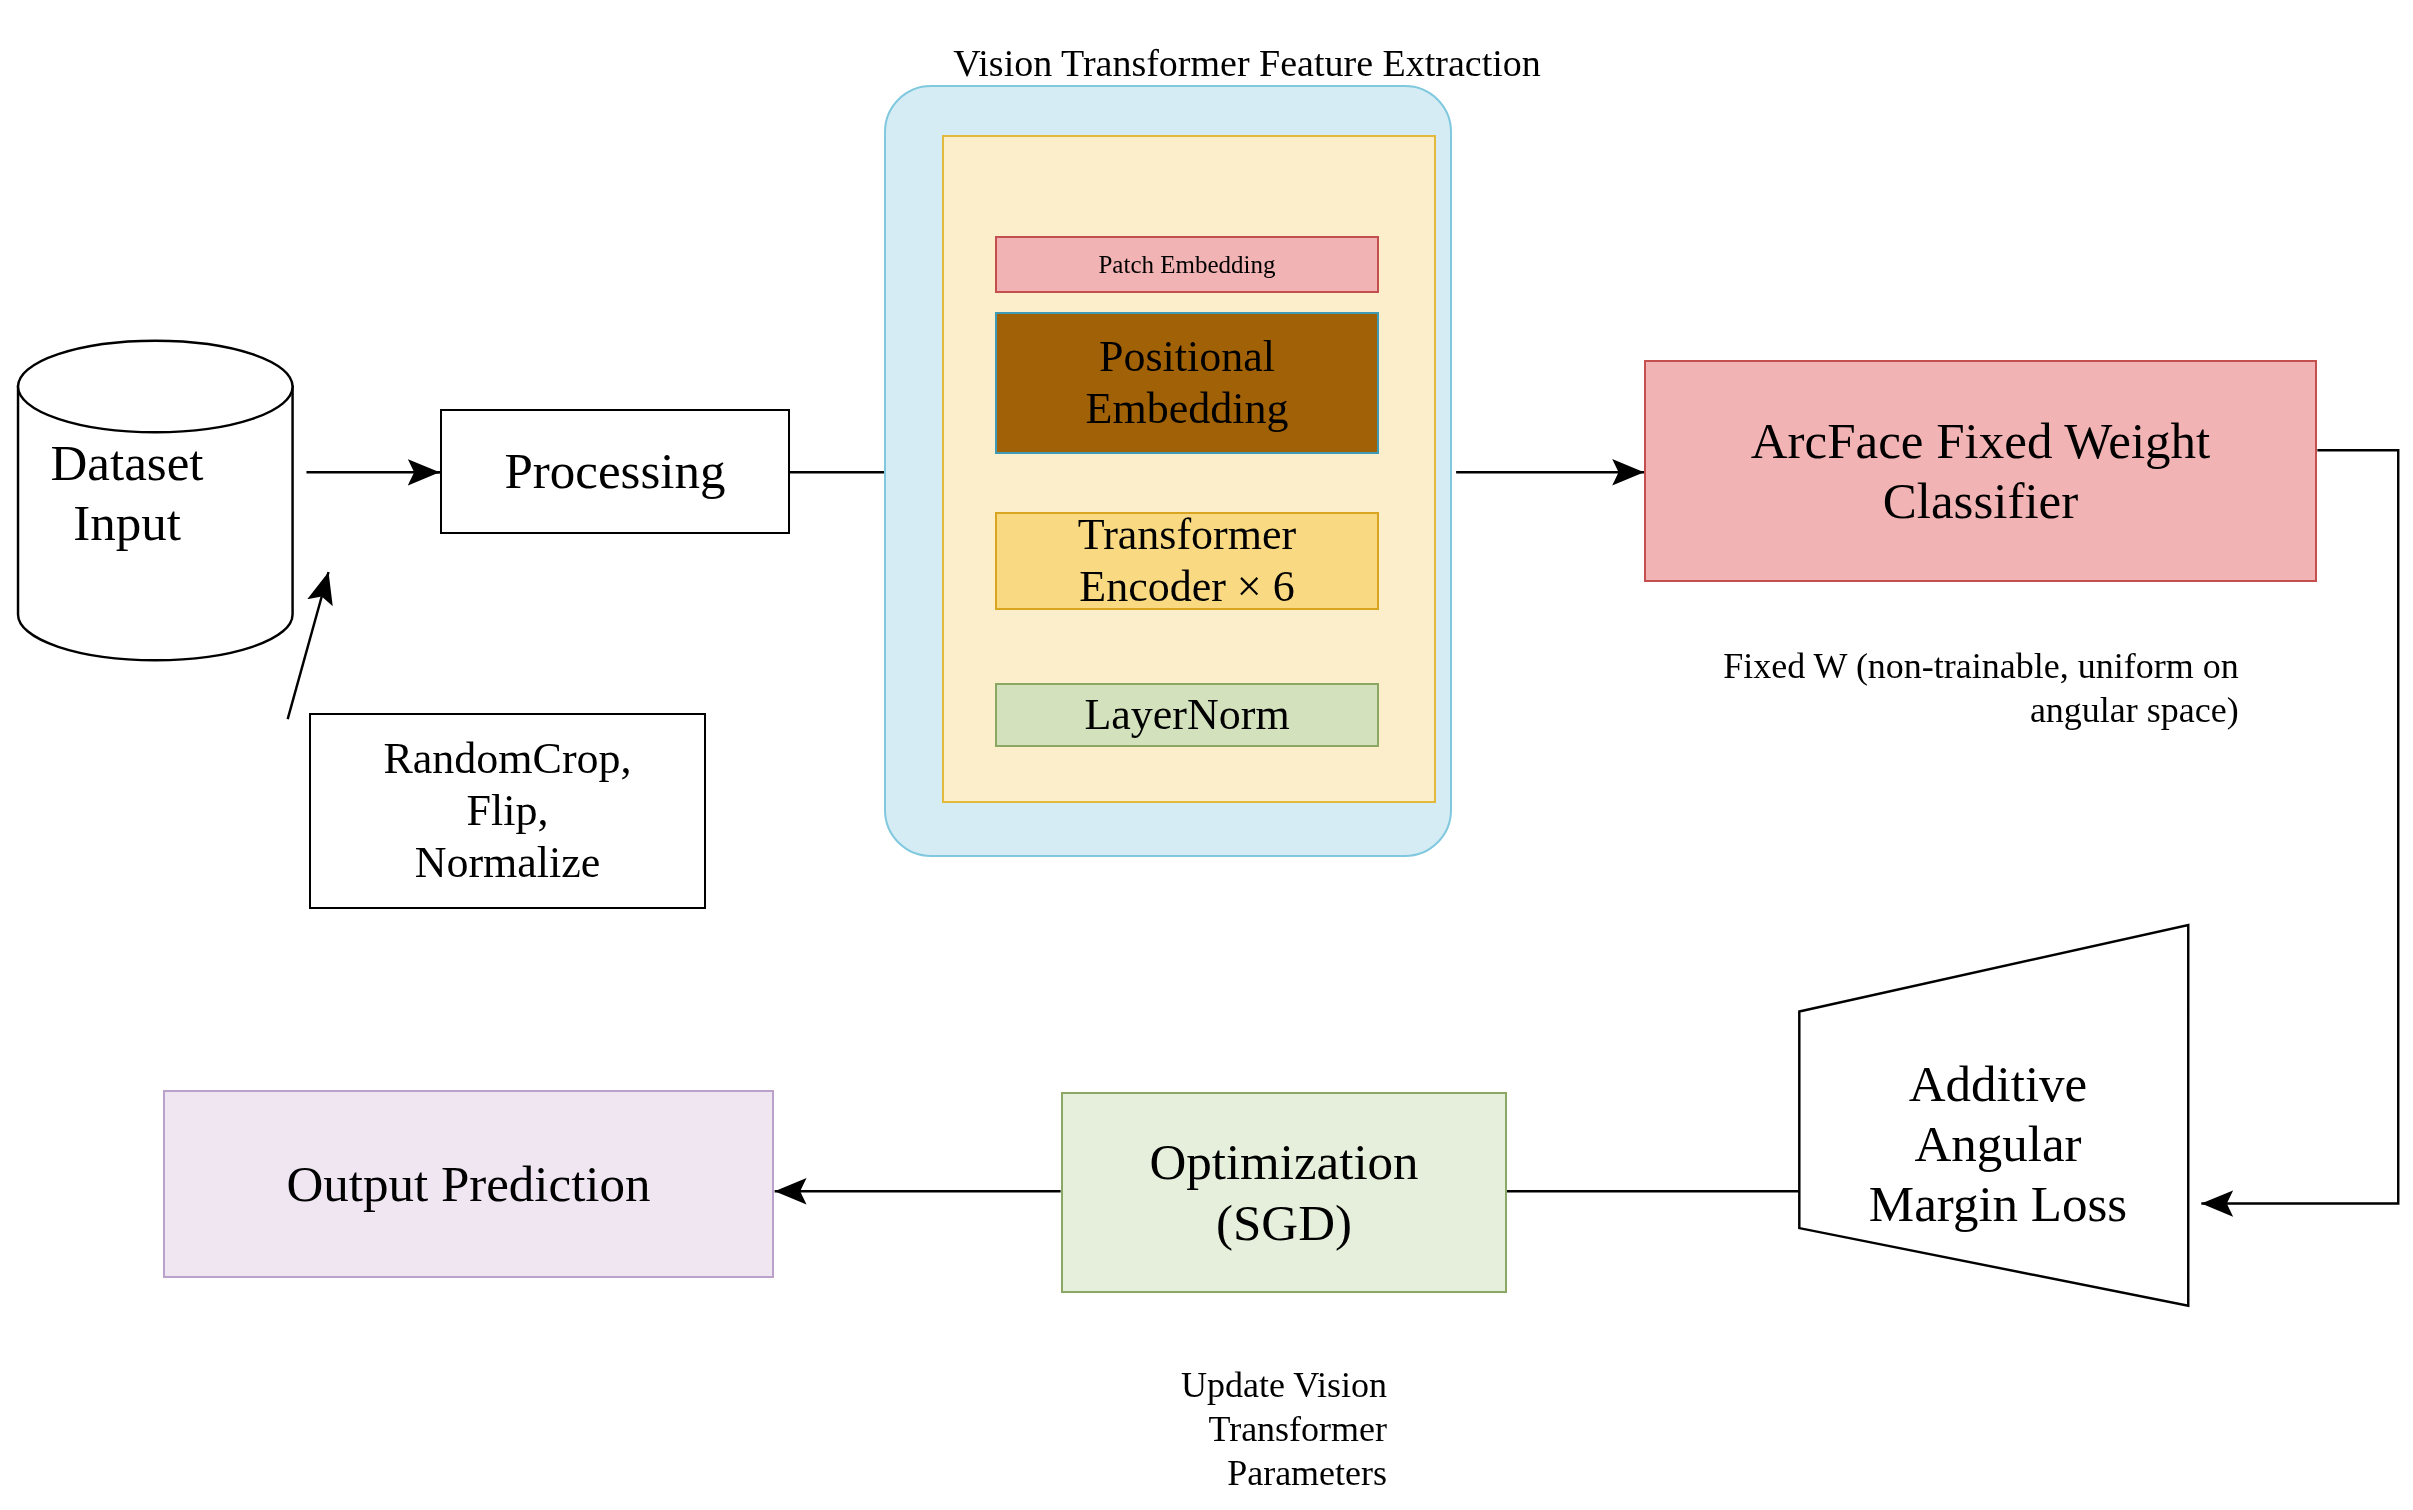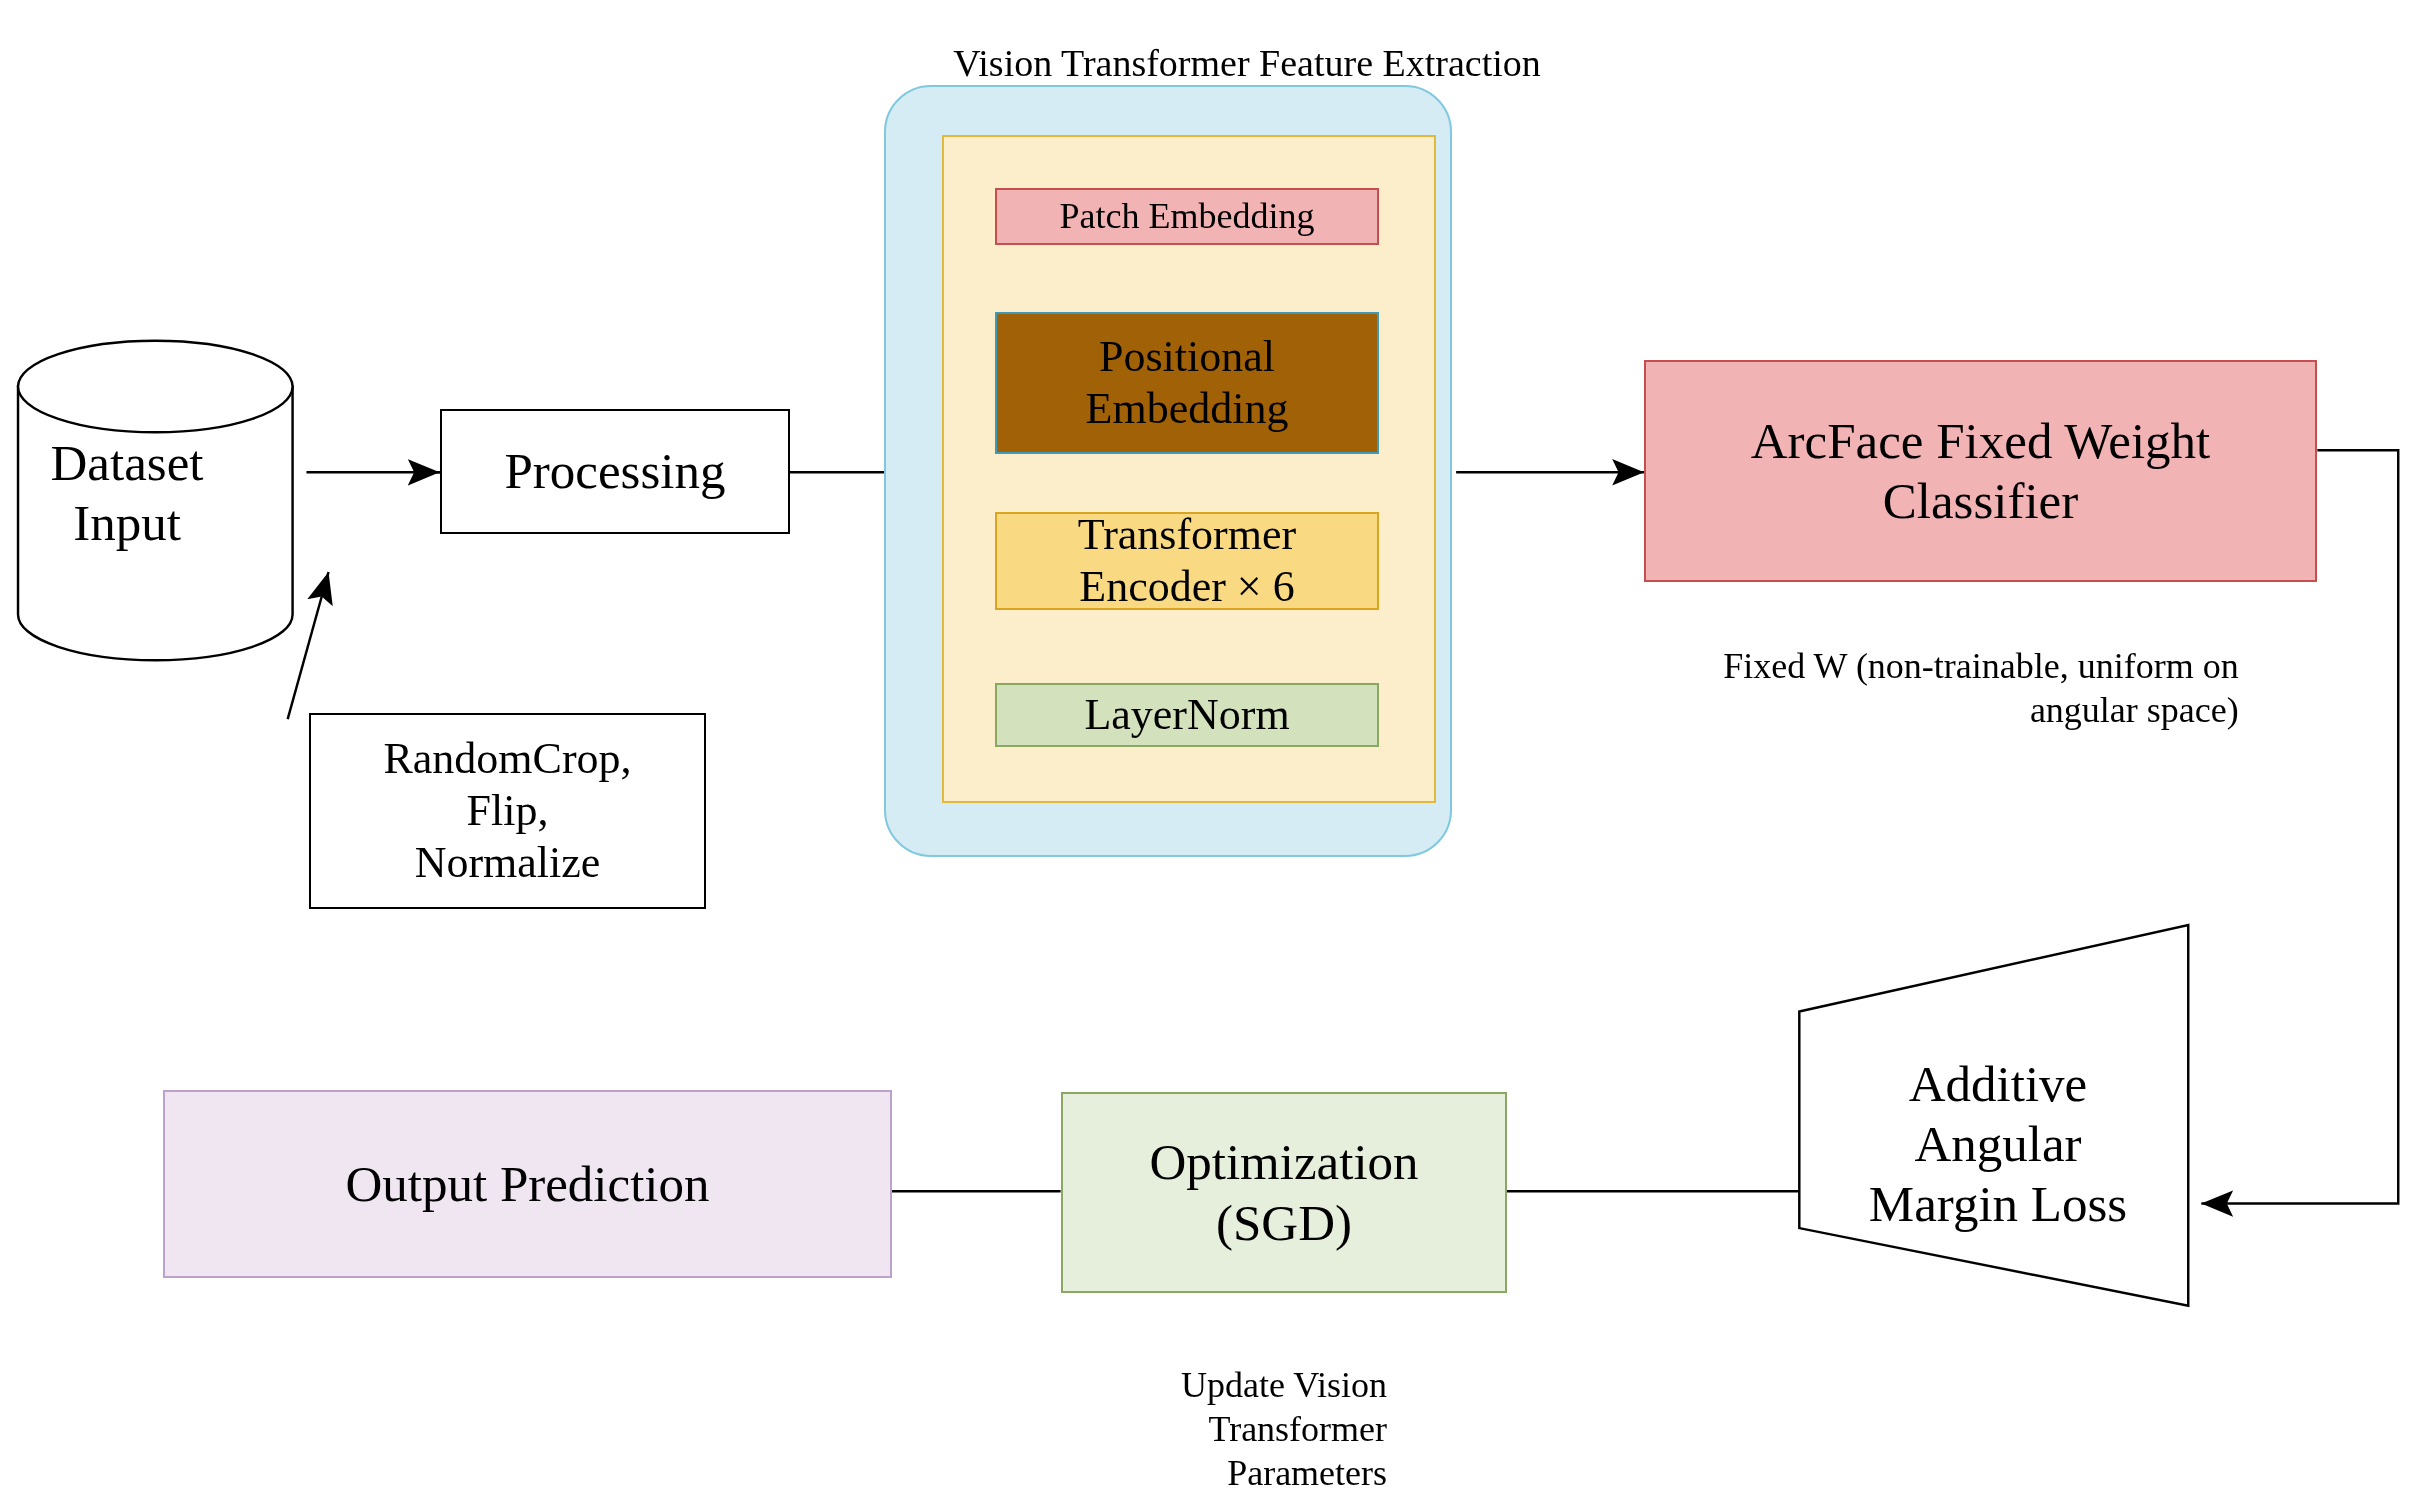--- a/index.html
+++ b/index.html
@@ -9,21 +9,21 @@
   svg.layer{position:absolute;left:0;top:0;width:2413px;height:1510px;}
 
   .node{position:absolute;display:flex;align-items:center;justify-content:center;
         text-align:center;box-sizing:border-box;line-height:1.18;}
   .txt{position:absolute;display:flex;align-items:flex-start;justify-content:center;
        text-align:right;box-sizing:border-box;line-height:1.22;margin-top:40px;}
 
   .t-title{font-size:38px;}
   .t-big{font-size:51px;}
   .t-med{font-size:44px;}
-  .t-small{font-size:36px;}
+  .t-small{font-size:25px;margin-top:48px;}
   .t-cap{font-size:36px;}
 
   .bx-plain{background:#ffffff;border:2px solid #000000;}
   .bx-pink{background:#f2b3b4;border:2px solid #c34f4f;}
   .bx-blue{background:#a16207;border:2px solid #3f9bb5;}
   .bx-gold{background:#f9da82;border:2px solid #d9a521;}
   .bx-green{background:#d3e2bd;border:2px solid #8aa863;}
   .bx-purple{background:#efe6f2;border:2px solid #bba2cc;}
   .bx-sgd{background:#e6efdb;border:2px solid #8aa863;}
 
@@ -106,16 +106,16 @@
 Angular
 Margin Loss</div>
 
   <div class="node bx-sgd t-big" style="left:1061px;top:1092px;width:446px;height:201px;white-space:pre-line;">Optimization
 (SGD)</div>
 
   <div class="txt t-cap" style="left:1061px;top:1324px;width:446px;height:172px;white-space:pre-line;">Update Vision
 Transformer
 Parameters</div>
 
-  <div class="node bx-purple t-big" style="left:163px;top:1090px;width:729px;height:188px;white-space:pre-line;">Output Prediction</div>
+  <div class="node bx-purple t-big" style="left:163px;top:1090px;width:611px;height:188px;white-space:pre-line;">Output Prediction</div>
 
 </div>
 
 
 </body></html>

